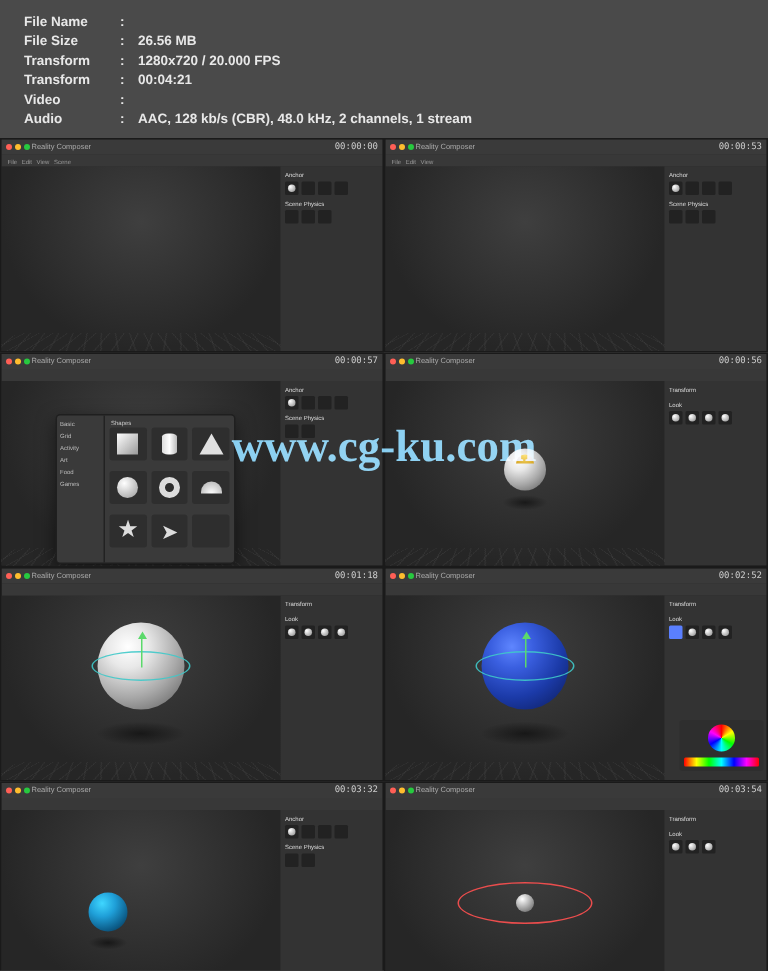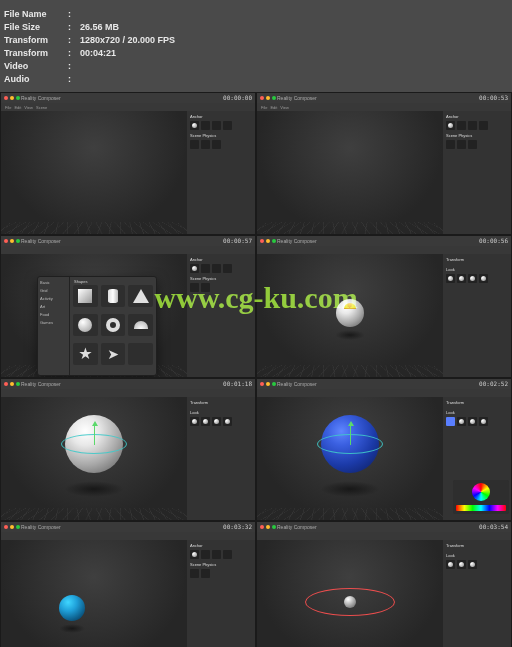--- a/index.html
+++ b/index.html
@@ -6,21 +6,21 @@
   body {
     width: 512px;
     height: 647px;
     background: #4a4a4a;
     font-family: Arial, sans-serif;
     color: #e8e8e8;
     overflow: hidden;
     position: relative;
   }
   .meta-block {
-    padding: 8px 10px 6px 4px;
+    padding: 8px 10px 6px 16px;
     font-size: 9px;
     line-height: 13px;
     font-weight: bold;
   }
   .meta-row { display: flex; white-space: nowrap; }
   .meta-label { width: 64px; }
   .meta-sep { width: 12px; }
   .grid-wrap {
     padding: 0;
     display: grid;
@@ -282,21 +282,21 @@
     top: 3px; left: 50%; transform: translateX(-50%);
     width: 18px; height: 18px; border-radius:50%;
     background: conic-gradient(red, yellow, lime, cyan, blue, magenta, red);
   }
   .watermark {
     position: absolute;
     left: 50%; top: 46%;
     transform: translate(-50%, -50%);
     font-size: 30px;
     font-weight: bold;
-    color: #84cc16;
+    color: #7dd3fc;
     opacity: 0.95;
     font-family: "Times New Roman", serif;
     white-space: nowrap;
     mix-blend-mode: screen;
     pointer-events: none;
   }
 </style>
 </head>
 <body>
 
@@ -320,20 +320,21 @@
       <span class="meta-sep">:</span>
       <span>00:04:21</span>
     </div>
   <div class="meta-row">
       <span class="meta-label">Video</span>
       <span class="meta-sep">:</span>
     </div>
   <div class="meta-row">
       <span class="meta-label">Audio</span>
       <span class="meta-sep">:</span>
+      <span>AAC, 128 kb/s (CBR), 48.0 kHz, 2 channels, 1 stream</span>
     </div>
 </div>
 
 <div class="grid-wrap">
 
   <div class="thumb">
     <div class="titlebar">
       <span class="win-dot win-red"></span>
       <span class="win-dot win-yel"></span>
       <span class="win-dot win-grn"></span>

